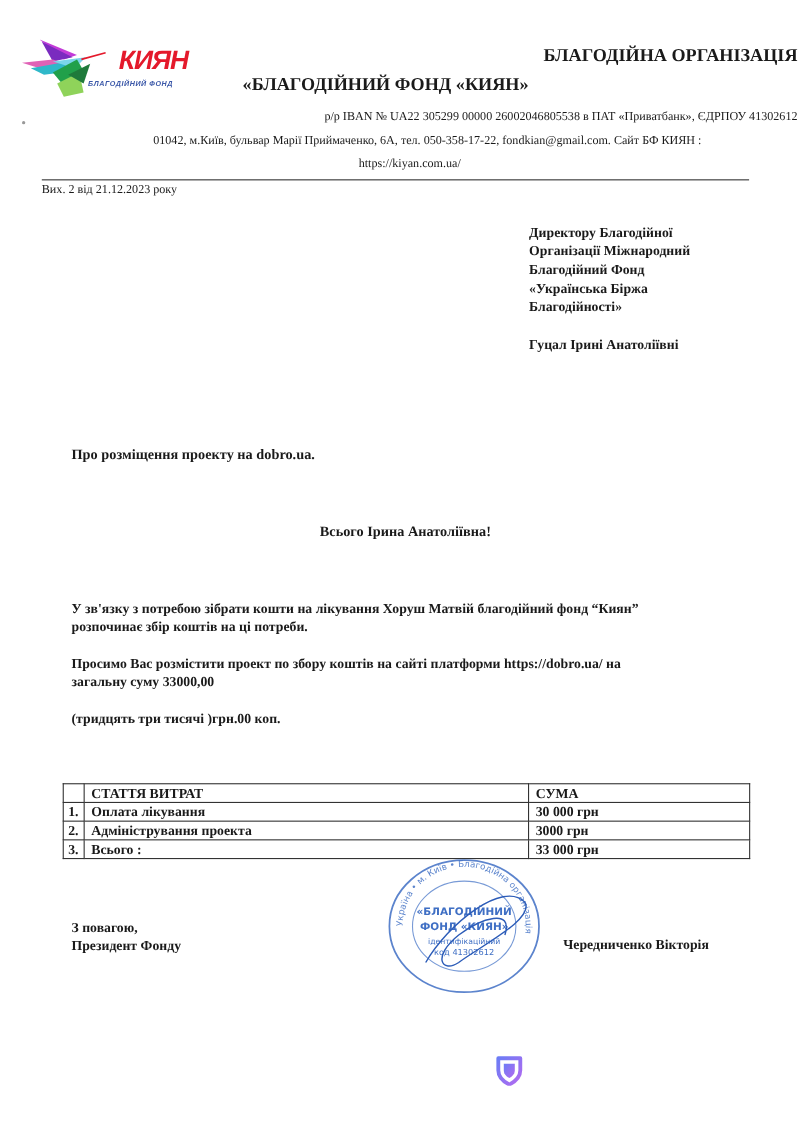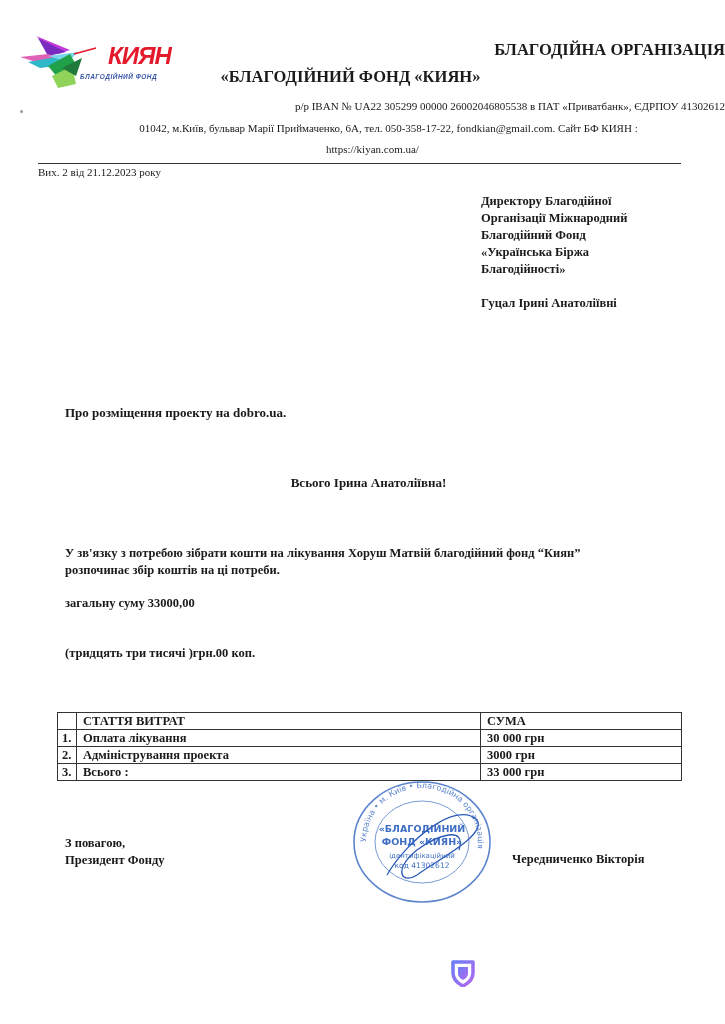--- a/index.html
+++ b/index.html
@@ -12,21 +12,21 @@
   .logo-sub { position: absolute; left: 62px; top: 41px; font-family: "Liberation Sans", sans-serif;
               font-style: italic; font-weight: bold; font-size: 6.5px; color: #3a57a8; letter-spacing: 0.5px; }
   .org1 { left: 0; width: 725px; top: 40px; text-align: right; font-weight: bold; font-size: 16.5px; padding-left: 60px; box-sizing: border-box; }
   .org2 { left: 0; width: 661px; top: 67px; text-align: center; font-weight: bold; font-size: 16.5px; padding-left: 40px; box-sizing: border-box; }
   .line-small { font-size: 11px; }
   .iban { left: 0; width: 725px; top: 100px; text-align: right; padding-left: 60px; box-sizing: border-box; }
   .addr { left: 0; width: 725px; top: 122px; text-align: center; padding-left: 52px; box-sizing: border-box; }
   .site { left: 0; width: 725px; top: 143px; text-align: center; padding-left: 20px; box-sizing: border-box; }
   .rule { left: 38px; top: 163px; width: 643px; height: 0; border-top: 1.3px solid #333; }
   .outno { left: 38px; top: 166px; font-size: 11px; }
-  .addressee { left: 481px; top: 193px; font-weight: bold; font-size: 12.5px; line-height: 17px; }
+  .addressee { left: 481px; top: 203px; font-weight: bold; font-size: 12.5px; line-height: 17px; }
   .addressee .name { margin-top: 17px; }
   .subject { left: 65px; top: 405px; font-weight: bold; font-size: 13px; }
   .greeting { left: 0; width: 725px; top: 475px; text-align: center; font-weight: bold; font-size: 13px; padding-left: 12px; box-sizing: border-box; }
   .para { left: 65px; width: 620px; font-weight: bold; font-size: 12.5px; line-height: 17px; }
   .p1 { top: 545px; }
   .p2 { top: 595px; }
   .p3 { top: 645px; }
   table.costs { position: absolute; left: 57px; top: 712px; width: 625px; border-collapse: collapse;
                 font-weight: bold; font-size: 12.5px; }
   table.costs td { border: 1px solid #333; padding: 0 6px; height: 16px; line-height: 16px; }
@@ -78,20 +78,21 @@
 </div>
 
 <div class="abs subject">Про розміщення проекту на dobro.ua.</div>
 <div class="abs greeting">Всього Ірина Анатоліївна!</div>
 
 <div class="abs para p1">
   <div>У зв'язку з потребою зібрати кошти на лікування Хоруш Матвій благодійний фонд “Киян”</div>
   <div>розпочинає збір коштів на ці потреби.</div>
 </div>
 <div class="abs para p2">
+  <div>Просимо Вас розмістити проект по збору коштів на сайті платформи  https://dobro.ua/  на</div>
   <div>загальну суму 33000,00</div>
 </div>
 <div class="abs para p3">(тридцять три тисячі )грн.00 коп.</div>
 
 <table class="costs">
   <tbody>
       <tr class="head">
     <td class="num"></td>
     <td>СТАТТЯ ВИТРАТ</td>
     <td class="sum">СУМА</td>

